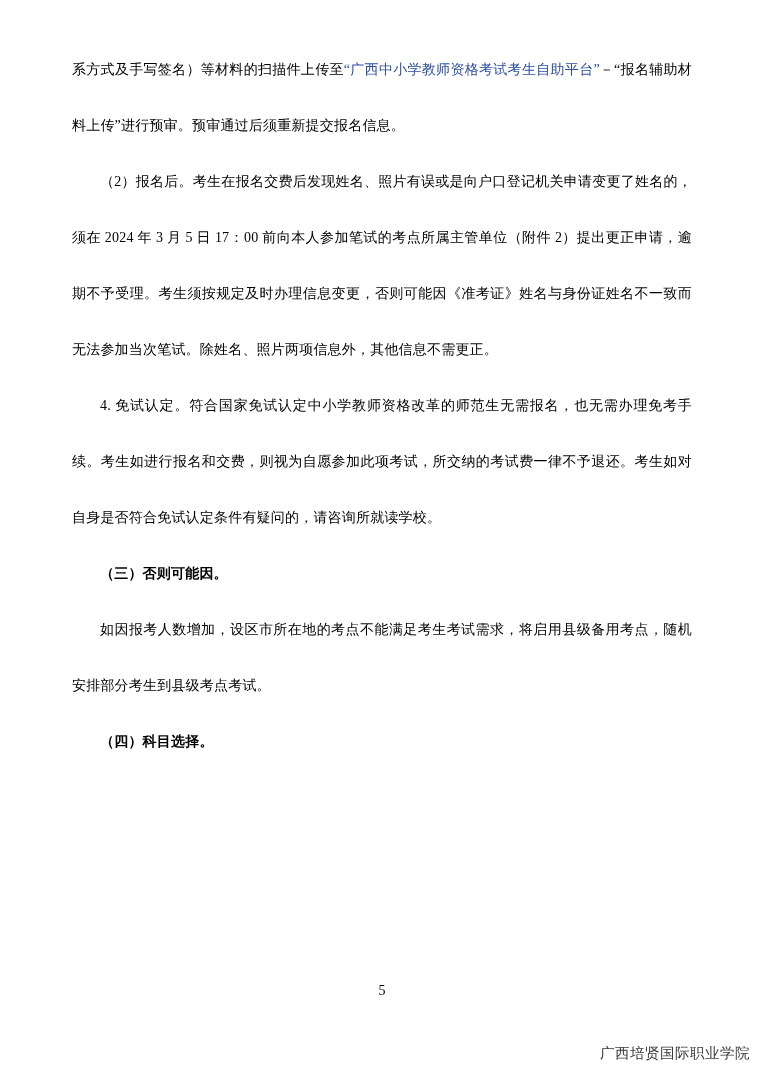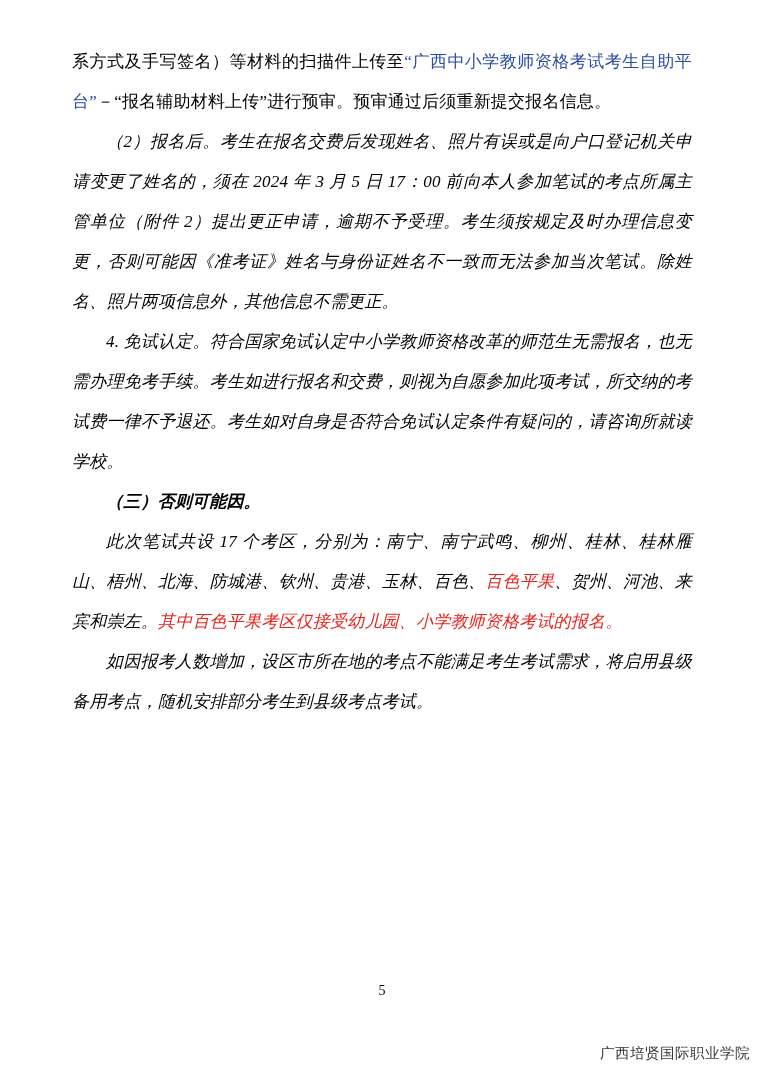--- a/index.html
+++ b/index.html
@@ -24,29 +24,28 @@
     background: #ffffff;
   }
   .content {
     position: absolute;
     left: 72px;
     top: 42px;
     width: 620px;
   }
   p.para {
     margin: 0 0 0 0;
-    font-size: 17px;
-    line-height: 40px;
+    font-size: 14px;
+    line-height: 56px;
     text-align: justify;
     text-justify: inter-ideograph;
     letter-spacing: 0.2px;
   }
   p.indent {
     text-indent: 2em;
-    font-style: italic;
   }
   .blue {
     color: #2b4ea2;
   }
   .red {
     color: #e8221c;
   }
   .bold {
     font-weight: bold;
   }
@@ -93,29 +92,29 @@
     </p>
 
     <p class="para indent">
       <span>4. 免试认定。符合国家免试认定中小学教师资格改革的师范生无需报名，也无需办理免考手续。考生如进行报名和交费，则视为自愿参加此项考试，所交纳的考试费一律不予退还。考生如对自身是否符合免试认定条件有疑问的，请咨询所就读学校。</span>
     </p>
 
     <p class="para indent bold">
       <span>（三）否则可能因。</span>
     </p>
 
-    <p class="para indent">
-      <span>此次笔试共设 17 个考区，分别为：南宁、南宁武鸣、柳州、桂林、桂林雁山、梧州、北海、防城港、钦州、贵港、玉林、百色、</span><span class="red">百色平果</span><span>、贺州、河池、来宾和崇左。</span><span class="red">其中百色平果考区仅接受幼儿园、小学教师资格考试的报名。</span>
-    </p>
 
 
     <p class="para indent">
       <span>如因报考人数增加，设区市所在地的考点不能满足考生考试需求，将启用县级备用考点，随机安排部分考生到县级考点考试。</span>
     </p>
 
+    <p class="para indent bold">
+      <span>（四）科目选择。</span>
+    </p>
 
   </div>
 
   <div class="page-number">5</div>
 
   <div class="footer-bar"></div>
   <div class="footer-text">广西培贤国际职业学院</div>
 </div>
 
 </body></html>

